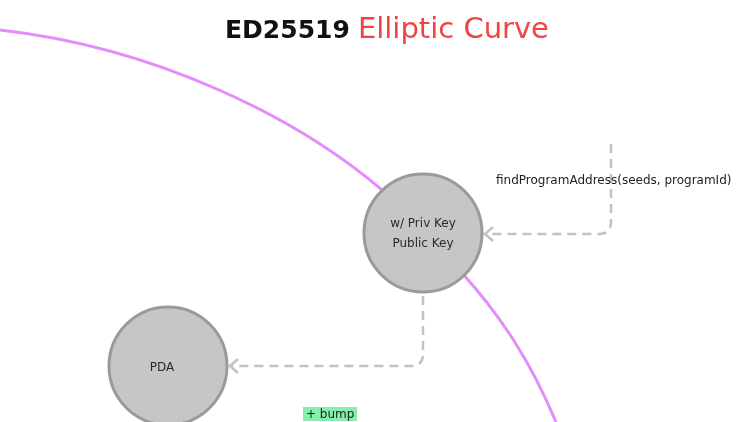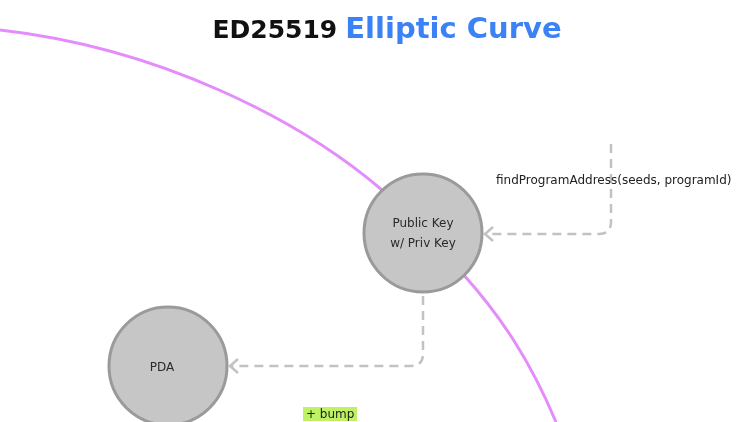--- a/index.html
+++ b/index.html
@@ -8,27 +8,27 @@
       background: #ffffff; position: relative;
       font-family: "Liberation Sans", "DejaVu Sans", sans-serif;
     }
     .canvas { position: absolute; left: 0; top: 0; width: 750px; height: 422px; }
     .title {
       position: absolute; left: 0; top: 11px; width: 774px; text-align: center;
       font-size: 29px; color: #2a2a2a; letter-spacing: 0px;
       white-space: nowrap;
     }
     .title .bold { font-family: "DejaVu Sans", sans-serif; font-weight: bold; color: #111; font-size: 25px; text-align: center; }
-    .title .regular { font-family: "DejaVu Sans", sans-serif; font-weight: bold; color: #3b82f6; font-size: 29px; }
+    .title .regular { font-family: "DejaVu Sans", sans-serif; font-weight: normal; color: #ef4444; font-size: 29px; }
     .label {
       position: absolute; font-family: "DejaVu Sans", sans-serif; color: #222;
       font-size: 12px; white-space: nowrap; margin-top: 48px;
     }
     .fn-label { left: 496px; top: 125px; font-size: 12px; }
-    .bump-label { left: 303px; top: 359px; font-size: 12px; background: #bef264; padding: 0 3px; }
+    .bump-label { left: 303px; top: 359px; font-size: 12px; background: #86efac; padding: 0 3px; }
     .node-text {
       position: absolute; text-align: center; font-family: "DejaVu Sans", sans-serif;
       font-size: 12px; color: #2a2a2a; line-height: 20px;
     }
     .pk-text { left: 363px; top: 213px; width: 120px; }
     .pda-text { left: 108px; top: 357px; width: 108px; }
   </style>
 </head>
 <body>
 
@@ -51,17 +51,17 @@
 <div class="title">
   <span class="bold">ED25519</span>
   <span class="regular">Elliptic Curve</span>
 </div>
 
 <div class="label fn-label">findProgramAddress(seeds, programId)</div>
 
 <div class="label bump-label">+ bump</div>
 
 <div class="node-text pk-text">
+  <div>w/ Priv Key</div>
   <div>Public Key</div>
-  <div>w/ Priv Key</div>
 </div>
 
 <div class="node-text pda-text">PDA</div>
 
 </body></html>

